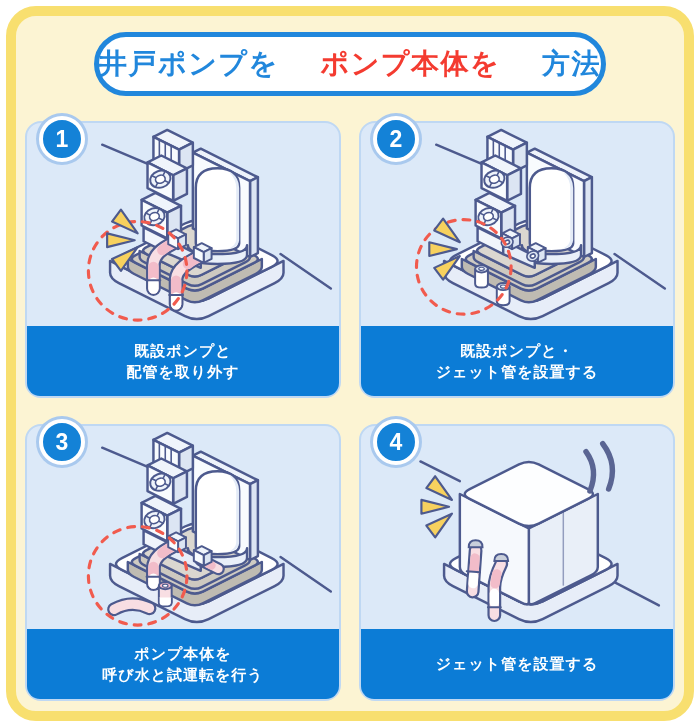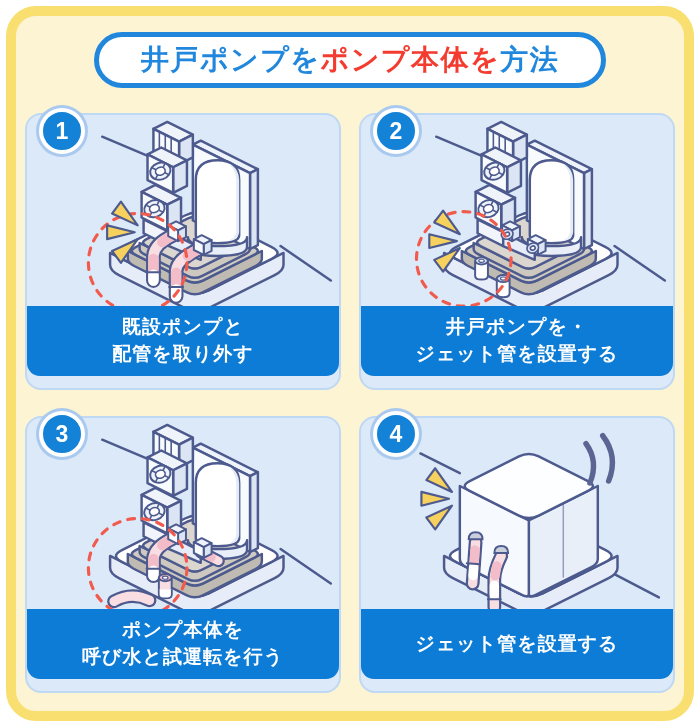--- a/index.html
+++ b/index.html
@@ -7,44 +7,44 @@
     width:700px;height:727px;background:#ffffff;position:relative;overflow:hidden;
     font-family:"Liberation Sans","DejaVu Sans",sans-serif;
   }
   .frame{
     position:absolute;inset:6px;box-sizing:border-box;
     background:var(--page-bg,#FCF4D3);
     border:10px solid var(--page-border,#F8DF6F);
     border-radius:30px;
   }
   .title-pill{
-    width:512px;height:56px;margin:16px auto 0;box-sizing:border-box;
+    width:512px;height:64px;margin:16px auto 0;box-sizing:border-box;
     background:#ffffff;border:5px solid var(--title-blue,#2187DC);border-radius:34px;
-    display:flex;align-items:center;justify-content:center;
+    display:flex;align-items:center;justify-content:space-between;
     font-size:28px;font-weight:bold;letter-spacing:1.5px;white-space:nowrap;
   }
   .t-blue{color:var(--title-blue,#2187DC);}
   .t-red{color:var(--title-red,#F43B30);}
   .steps{
     display:grid;grid-template-columns:316px 316px;grid-auto-rows:277px;
     column-gap:18px;row-gap:26px;justify-content:center;margin-top:25px;
   }
   .panel{
     position:relative;box-sizing:border-box;
     background:var(--panel-bg,#DCE9F8);
     border:2px solid var(--panel-border,#BFD8F3);
     border-radius:16px;
   }
   .illus{display:block;width:312px;height:203px;}
   .banner{
-    position:absolute;left:0;right:0;bottom:12px;height:70px;
+    position:absolute;left:0;right:0;bottom:0;height:70px;
     background:var(--accent-blue,#0C7CD6);
     border-radius:0 0 13px 13px;
     display:flex;align-items:center;justify-content:center;
-    color:#ffffff;font-size:19px;font-weight:bold;line-height:1.42;
+    color:#ffffff;font-size:15px;font-weight:bold;line-height:1.42;
     letter-spacing:1px;text-align:center;white-space:pre-line;
   }
   .badge{
     position:absolute;top:-7px;left:12px;width:38px;height:38px;border-radius:50%;
     background:var(--badge-blue,#1482D7);border:4px solid #ffffff;
     box-shadow:0 0 0 3px var(--badge-ring,#A9C9EE);
     color:#ffffff;display:flex;align-items:center;justify-content:center;
     font-size:23px;font-weight:bold;z-index:2;
   }
 </style>
@@ -195,21 +195,21 @@
           <g transform="rotate(-20 174 135)">
               <ellipse cx="174" cy="135" rx="6" ry="5" fill="#DCE5F3"></ellipse>
               <ellipse cx="174" cy="135" rx="2.5" ry="2" fill="#FFFFFF"></ellipse>
             </g>
         </g>
         <use href="#coupling" transform="translate(122,148)"></use>
         <use href="#coupling" transform="translate(144,166)"></use>
         <circle cx="104" cy="146" r="48" fill="none" stroke="#F15B4E" stroke-width="3.2" stroke-dasharray="7 8" stroke-linecap="round"></circle>
         <use href="#sparks" transform="translate(108,128)"></use>
       </svg>
-      <div class="banner">井戸ポンプを・
+      <div class="banner">既設ポンプと・
 ジェット管を設置する</div>
     </div>
 
     <div class="panel">
       <div class="badge">
           <span>3</span>
         </div>
       <svg class="illus" viewBox="0 0 316 206">
         <g stroke="#4D5A8E" stroke-width="2.5" stroke-linecap="round">
           <path d="M76,22 L133,46"></path>

